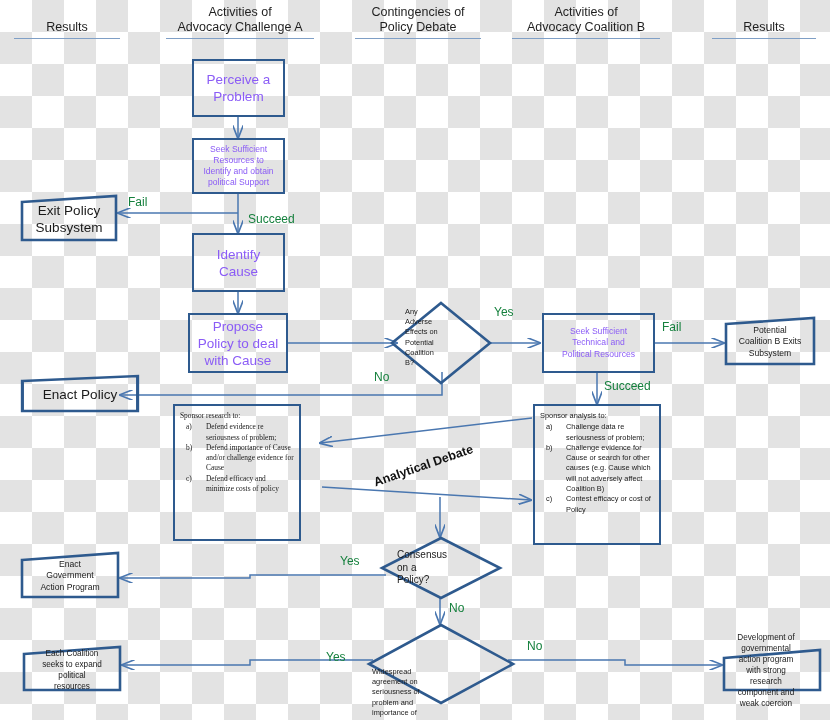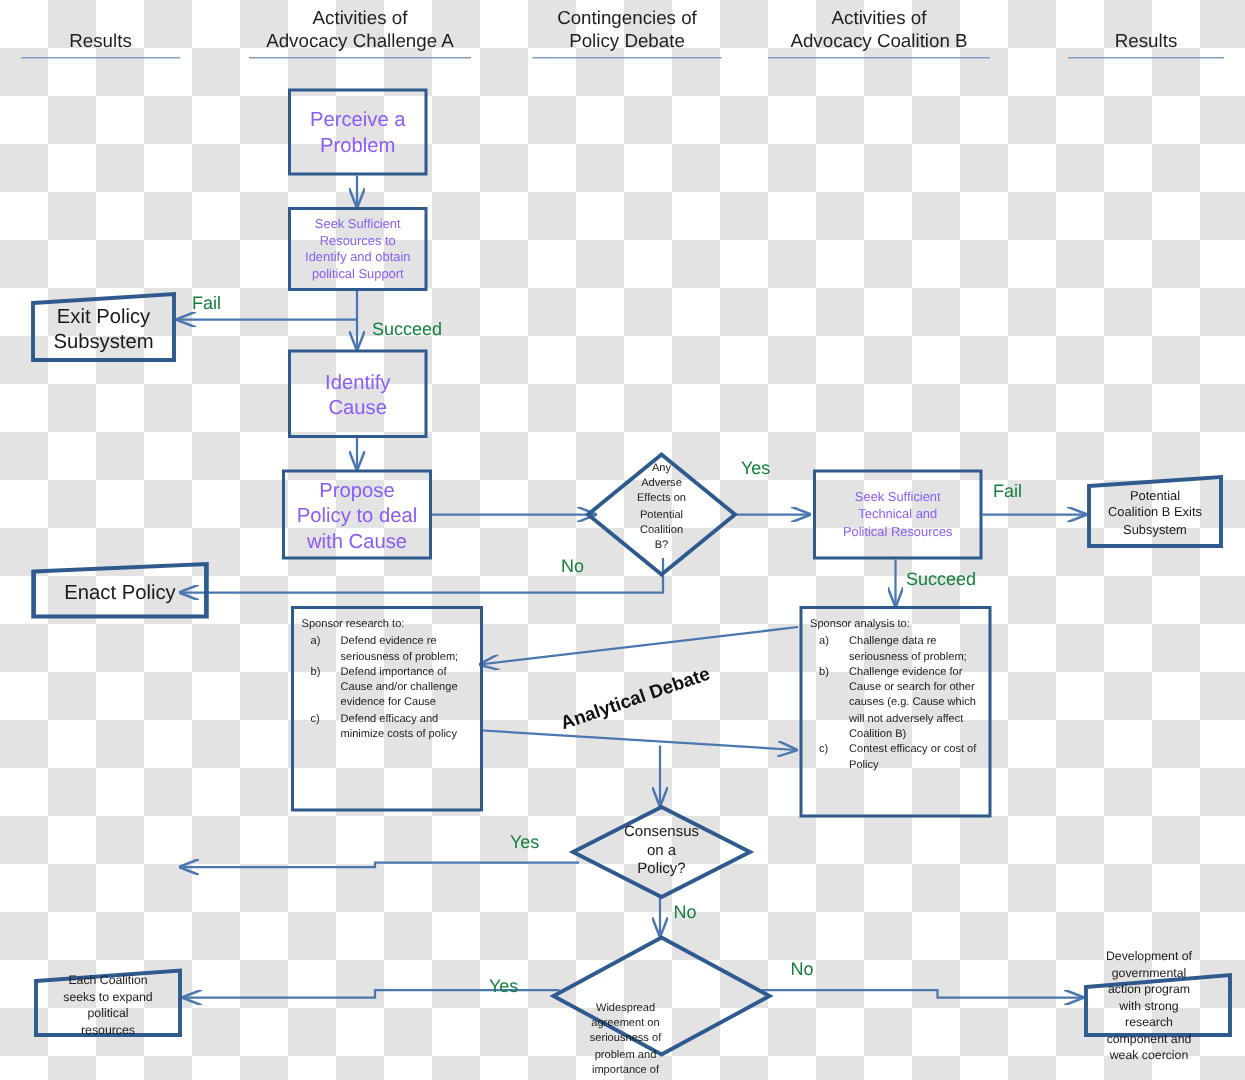--- a/index.html
+++ b/index.html
@@ -70,21 +70,21 @@
   .edge-label{
     position:absolute;font-size:12px;color:#15803d;white-space:nowrap;
   }
 
   .rot-label{
     position:absolute;font-size:12.5px;font-weight:bold;color:#111;
     transform:rotate(-19deg);transform-origin:left top;white-space:nowrap;
   }
 
   .diamond-txt{
-    position:absolute;text-align:center;
+    position:absolute;text-align:left;
     font-size:7.4px;line-height:10.2px;color:#1a1a1a;
   }
   .diamond-txt.big{font-size:10px;line-height:12.6px;}
 
   .overflow-txt{
     position:absolute;text-align:center;font-size:8.2px;line-height:11px;
     color:#1a1a1a;
   }
 </style>
 </head>
@@ -204,20 +204,28 @@
 
   <div class="skewWrap" style="left:724px;top:316px;width:92px;height:52px;">
     <svg class="shape" viewBox="0 0 92 52" preserveAspectRatio="none">
       <polygon points="2,8 90,2 90,48 2,48" fill="none" stroke="#2e5a8e" stroke-width="2.6"></polygon>
     </svg>
     <div class="txt mid">
       <span>Potential<br>Coalition B Exits<br>Subsystem</span>
     </div>
   </div>
 
+  <div class="skewWrap" style="left:20px;top:551px;width:100px;height:50px;">
+    <svg class="shape" viewBox="0 0 100 50" preserveAspectRatio="none">
+      <polygon points="2,9 98,2 98,46 2,46" fill="none" stroke="#2e5a8e" stroke-width="2.6"></polygon>
+    </svg>
+    <div class="txt mid">
+      <span>Enact<br>Government<br>Action Program</span>
+    </div>
+  </div>
 
   <div class="skewWrap" style="left:22px;top:645px;width:100px;height:48px;">
     <svg class="shape" viewBox="0 0 100 48" preserveAspectRatio="none">
       <polygon points="2,9 98,2 98,45 2,45" fill="none" stroke="#2e5a8e" stroke-width="2.6"></polygon>
     </svg>
   </div>
   <div class="overflow-txt" style="left:22px;top:648px;width:100px;">
     <span>Each Coalition<br>seeks to expand<br>political<br>resources</span>
   </div>
 
@@ -244,21 +252,21 @@
     <span>Consensus<br>on a<br>Policy?</span>
   </div>
 
   <svg style="position:absolute;left:366px;top:622px;" width="150" height="84">
     <polygon points="75,3 147,42 75,81 3,42" fill="none" stroke="#2e5a8e" stroke-width="2.6"></polygon>
   </svg>
   <div class="diamond-txt" style="left:372px;top:630px;width:90px;margin-top:37px;">
     <span>Widespread<br>agreement on<br>seriousness of<br>problem and<br>importance of<br>various causes?</span>
   </div>
 
-  <div class="listbox" style="left:194px;top:404px;width:128px;height:137px;">
+  <div class="listbox" style="left:173px;top:404px;width:128px;height:137px;font-family:Liberation Serif, serif;">
     <div class="lead">Sponsor research to:</div>
     <table>
       <tbody>
           <tr>
         <td class="k">a)</td>
         <td>Defend evidence re seriousness of problem;</td>
       </tr>
       <tr>
         <td class="k">b)</td>
         <td>Defend importance of Cause and/or challenge evidence for Cause</td>

